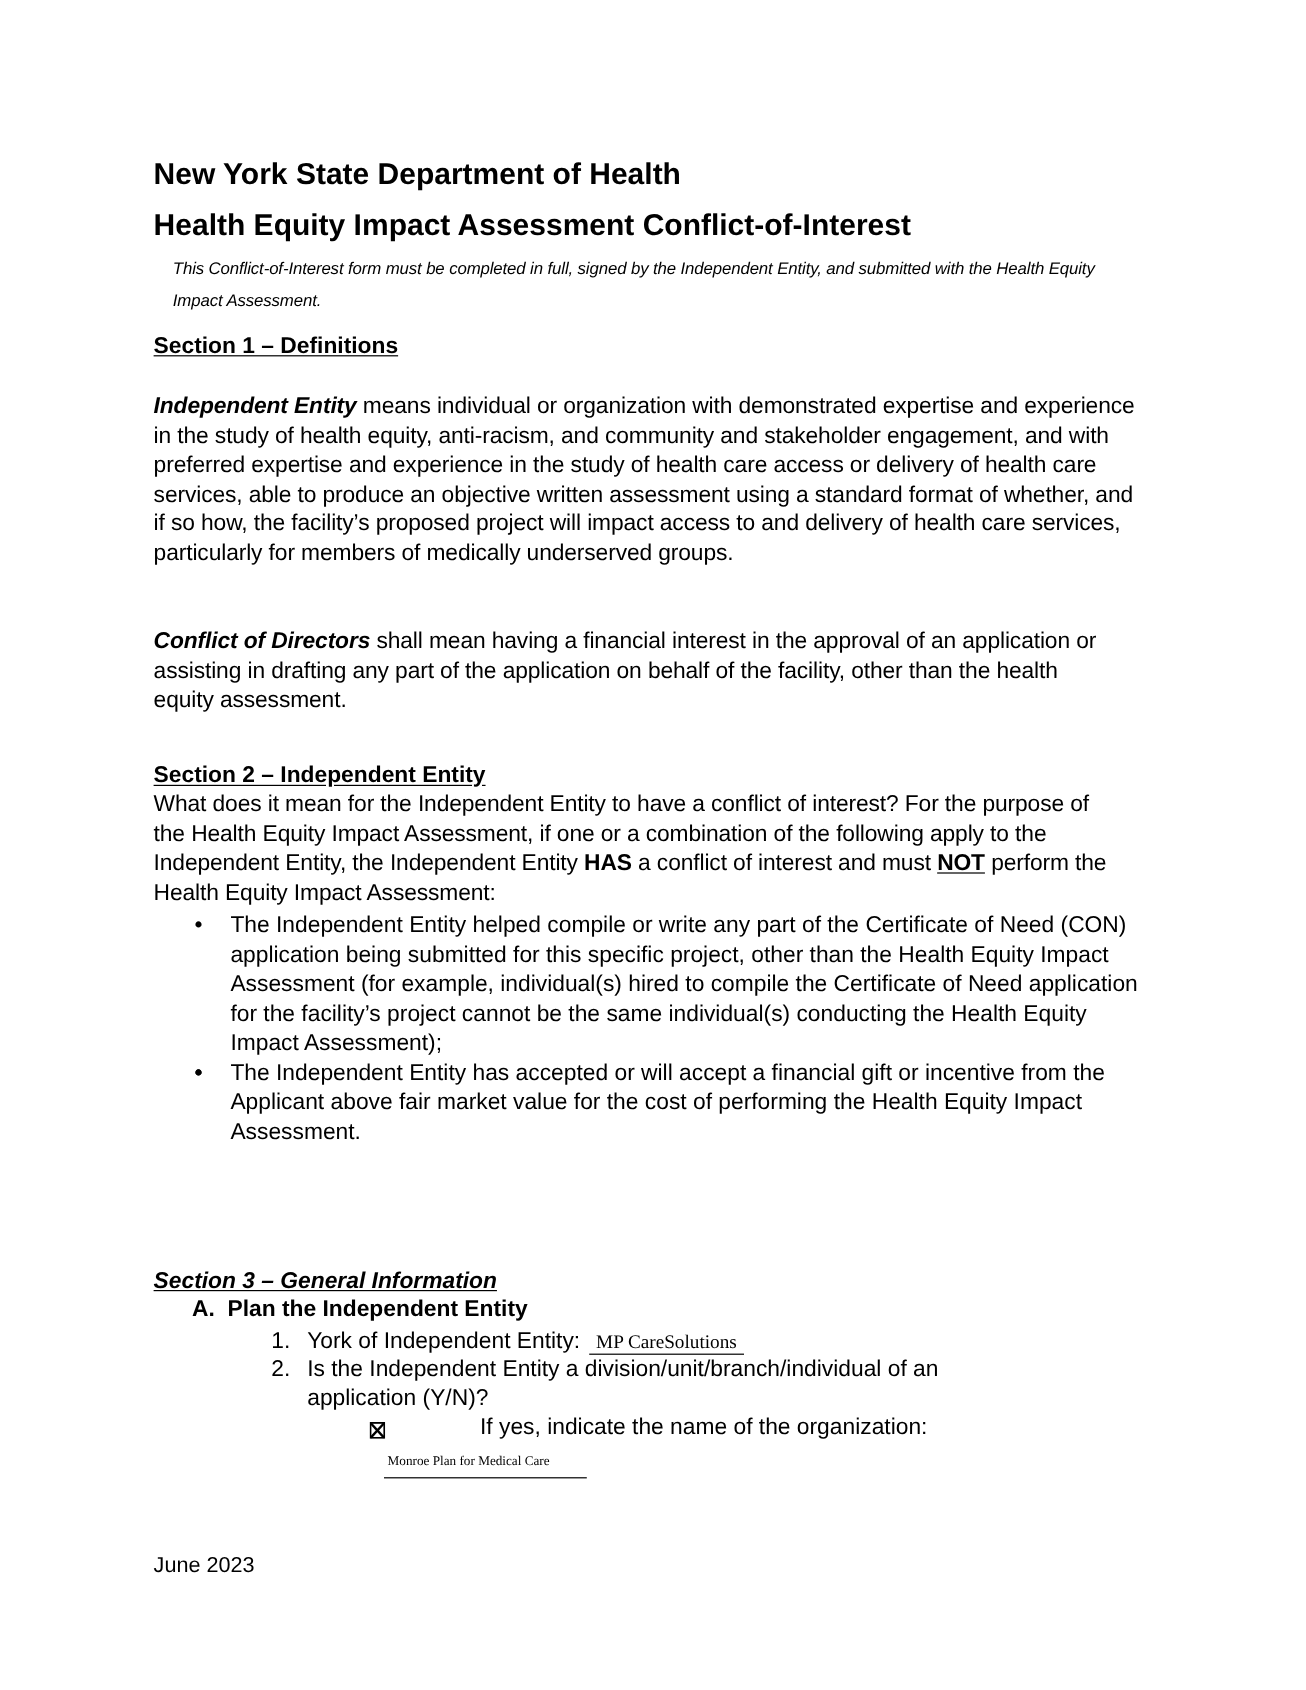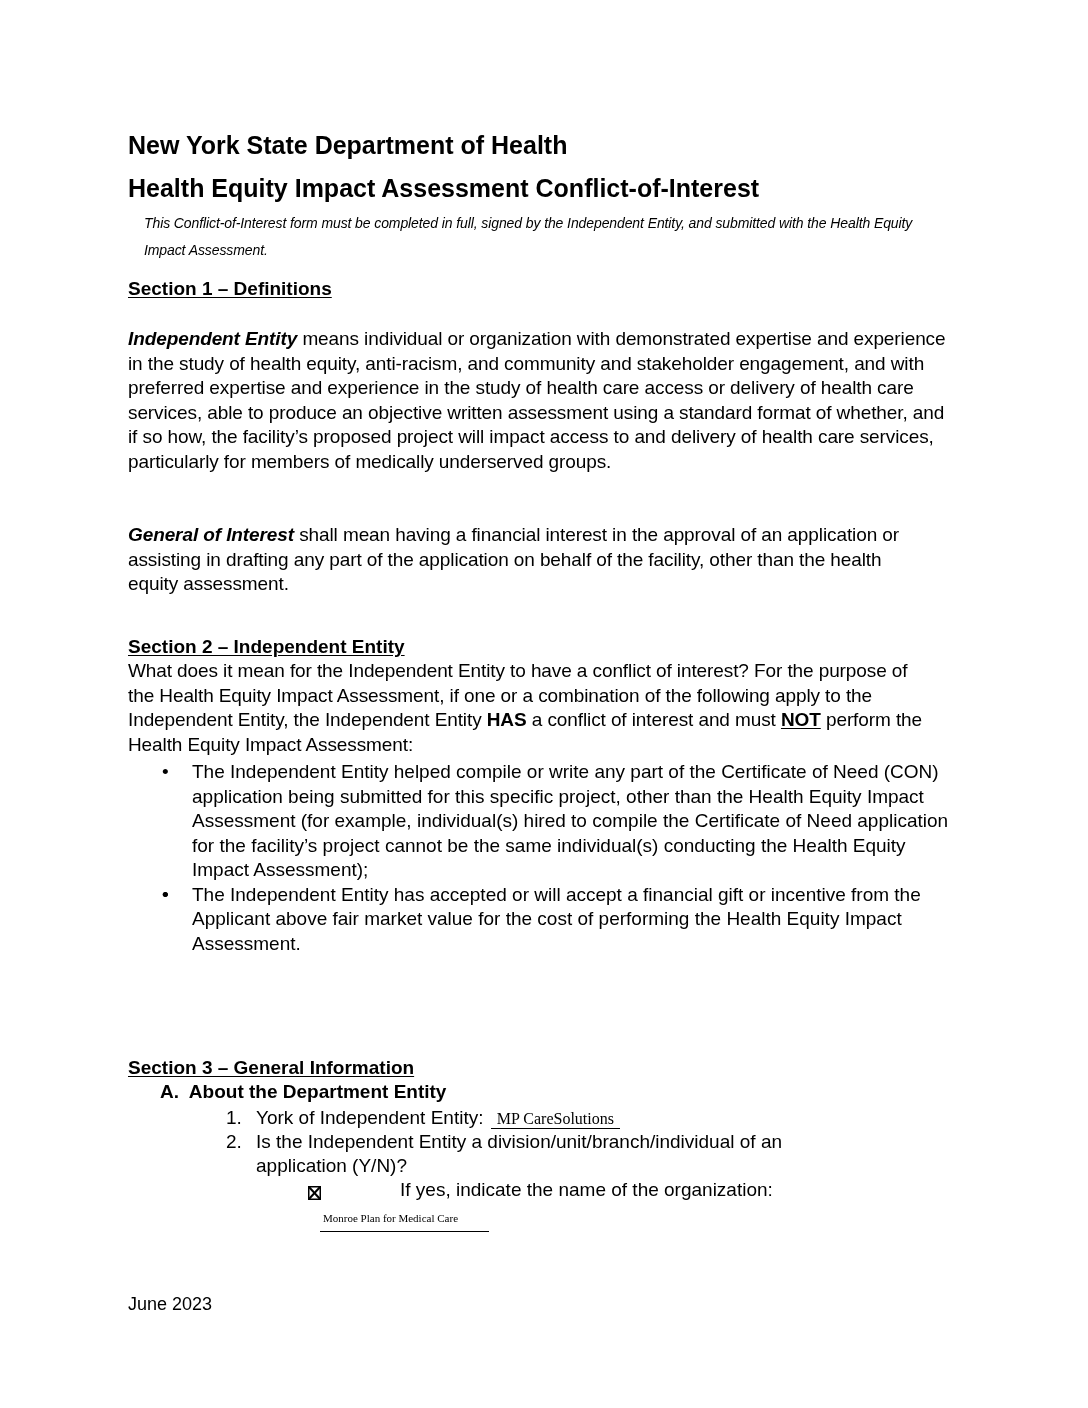--- a/index.html
+++ b/index.html
@@ -34,38 +34,38 @@
 
   <div class="abs italic para" style="left:128px; top:210px; width:790px; font-size:14px; line-height:27px;margin-left:16px;">This Conflict-of-Interest form must be completed in full, signed by the Independent Entity, and submitted with the Health Equity Impact Assessment.</div>
 
   <div class="abs b u" style="left:128px; top:278px;">Section 1 – Definitions</div>
 
   <div class="abs para" style="left:128px; top:327px; width:830px;">
     <span class="bi">Independent Entity</span><span> means individual or organization with demonstrated expertise and experience in the study of health equity, anti-racism, and community and stakeholder engagement, and with preferred expertise and experience in the study of health care access or delivery of health care services, able to produce an objective written assessment using a standard format of whether, and if so how, the facility’s proposed project will impact access to and delivery of health care services, particularly for members of medically underserved groups.</span>
   </div>
 
   <div class="abs para" style="left:128px; top:523px; width:800px;">
-    <span class="bi">General of Interest</span><span> shall mean having a financial interest in the approval of an application or assisting in drafting any part of the application on behalf of the facility, other than the health equity assessment.</span>
+    <span class="bi">Conflict of Directors</span><span> shall mean having a financial interest in the approval of an application or assisting in drafting any part of the application on behalf of the facility, other than the health equity assessment.</span>
   </div>
 
   <div class="abs b u" style="left:128px; top:636px;">Section 2 – Independent Entity</div>
 
   <div class="abs para" style="left:128px; top:659px; width:800px;">
     <span>What does it mean for the Independent Entity to have a conflict of interest? For the purpose of the Health Equity Impact Assessment, if one or a combination of the following apply to the Independent Entity, the Independent Entity </span><span class="b">HAS</span><span> a conflict of interest and must </span><span class="b u">NOT</span><span> perform the Health Equity Impact Assessment:</span>
   </div>
 
   <ul class="bullets abs" style="left:128px; top:760px; width:830px;">
     <li><span class="dot">•</span><span>The Independent Entity helped compile or write any part of the Certificate of Need (CON) application being submitted for this specific project, other than the Health Equity Impact Assessment (for example, individual(s) hired to compile the Certificate of Need application for the facility’s project cannot be the same individual(s) conducting the Health Equity Impact Assessment);</span></li>
     <li><span class="dot">•</span></li>
     <li><span class="dot">•</span><span>The Independent Entity has accepted or will accept a financial gift or incentive from the Applicant above fair market value for the cost of performing the Health Equity Impact Assessment.</span></li>
   </ul>
 
-  <div class="abs b u" style="left:128px; top:1057px;">Section 3 – General Information</div>
+  <div class="abs b u" style="left:128px; top:1057px;font-style:italic;">Section 3 – General Information</div>
 
-  <div class="abs b" style="left:160px; top:1081px; white-space:pre;">A.  About the Department Entity</div>
+  <div class="abs b" style="left:160px; top:1081px; white-space:pre;">A.  Plan the Independent Entity</div>
 
   <div class="abs" style="left:226px; top:1107px;">1.</div>
   <div class="abs" style="left:256px; top:1107px; white-space:nowrap;">
     <span>York of Independent Entity:</span>
     <span class="field-line" style="margin-left:2px;">MP CareSolutions</span>
   </div>
 
   <div class="abs" style="left:226px; top:1131px;">2.</div>
   <div class="abs" style="left:256px; top:1131px; white-space:nowrap;">Is the Independent Entity a division/unit/branch/individual of an</div>
   <div class="abs" style="left:256px; top:1155px; white-space:nowrap;">application (Y/N)?</div>

